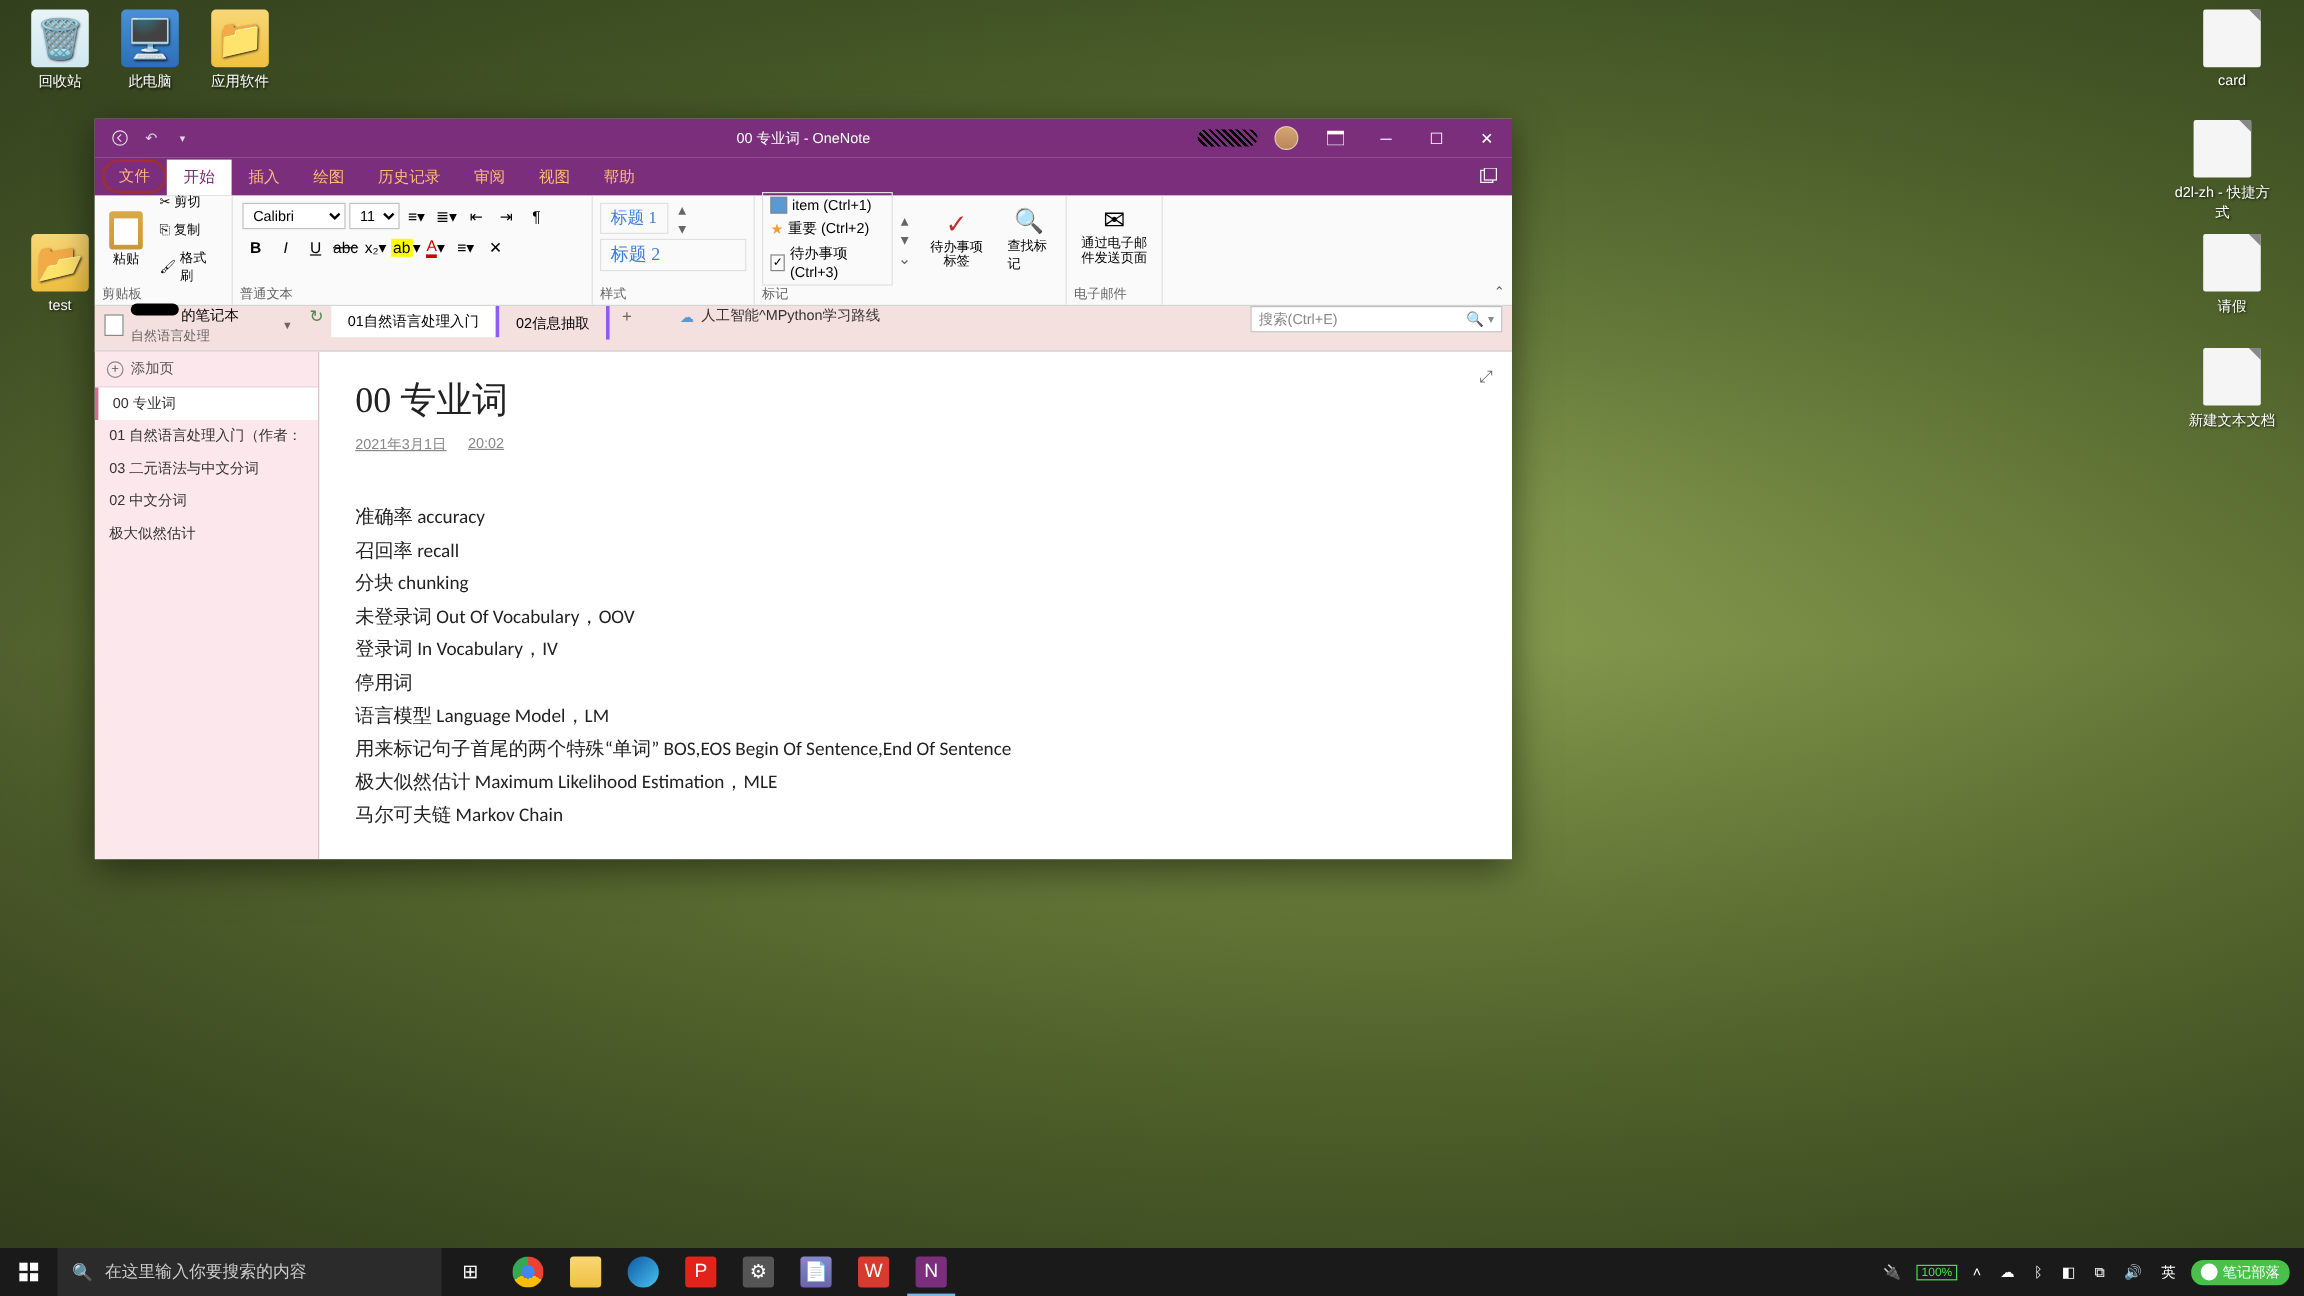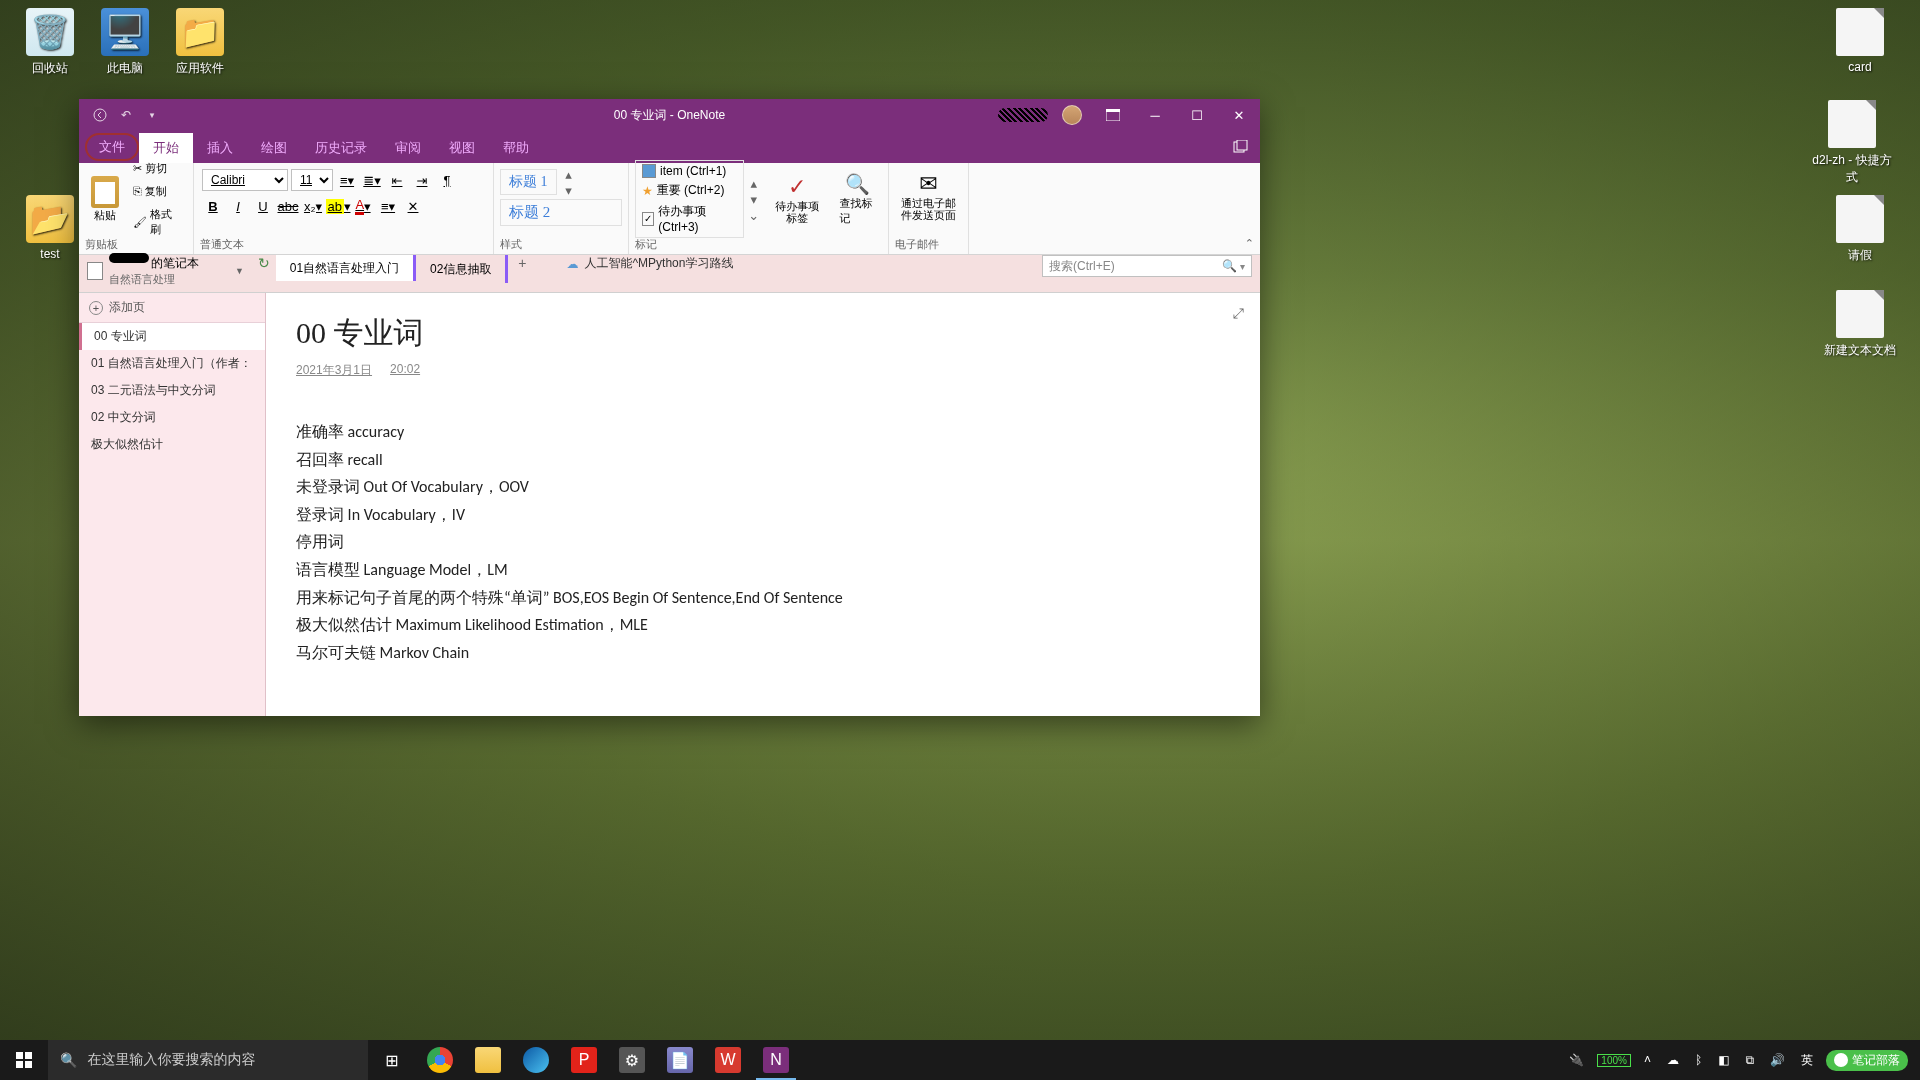--- a/index.html
+++ b/index.html
@@ -20,21 +20,21 @@
 .titlebar { height: 32px; background: #7b2e7b; display: flex; align-items: center; color: #fff; font-size: 12px; position: relative; }
 .titlebar .nav-btns { display: flex; gap: 8px; padding: 0 12px; }
 .titlebar .nav-btn { width: 18px; height: 18px; display: flex; align-items: center; justify-content: center; opacity: 0.8; cursor: pointer; }
 .titlebar .title { position: absolute; left: 50%; transform: translateX(-50%); }
 .titlebar .win-controls { margin-left: auto; display: flex; align-items: center; }
 .titlebar .avatar { width: 20px; height: 20px; border-radius: 50%; background: linear-gradient(#d4a574,#b8865a); margin: 0 10px; border: 1px solid rgba(255,255,255,0.5); }
 .titlebar .win-btn { width: 42px; height: 32px; display: flex; align-items: center; justify-content: center; font-size: 13px; cursor: pointer; }
 .scribble { width: 50px; height: 14px; background: repeating-linear-gradient(45deg,#000,#000 2px,transparent 2px,transparent 4px); border-radius: 7px; margin-right: 4px; }
 
 .ribbon-tabs { height: 32px; background: #7b2e7b; display: flex; align-items: flex-end; padding-left: 6px; font-size: 13px; position: relative; }
-.ribbon-tab { padding: 6px 14px; color: #f0abfc; cursor: pointer; position: relative; }
+.ribbon-tab { padding: 6px 14px; color: #fdba74; cursor: pointer; position: relative; }
 .ribbon-tab.file { border: 2px solid #a03030; border-radius: 14px; padding: 3px 12px; margin-bottom: 2px; }
 .ribbon-tab.active { background: #fff; color: #7b2e7b; }
 .ribbon-share { position: absolute; right: 10px; top: 6px; width: 20px; height: 20px; color: #fff; cursor: pointer; display: flex; align-items: center; justify-content: center; }
 
 .ribbon { height: 92px; background: #fafafa; border-bottom: 1px solid #d4d4d4; display: flex; font-size: 11px; position: relative; }
 .ribbon-group { border-right: 1px solid #e0e0e0; padding: 4px 6px 2px; display: flex; flex-direction: column; justify-content: space-between; }
 .ribbon-group-label { text-align: left; color: #666; font-size: 11px; padding-top: 2px; }
 .ribbon-row { display: flex; align-items: center; gap: 3px; }
 .ribbon-col { display: flex; flex-direction: column; gap: 2px; }
 .ribbon-btn { padding: 2px 4px; cursor: pointer; display: flex; align-items: center; gap: 3px; border: 1px solid transparent; }
@@ -195,21 +195,21 @@
           <div class="ribbon-btn">
               <span>🖌</span>
               <span>格式刷</span>
             </div>
         </div>
       </div>
       <div class="ribbon-group-label">剪贴板</div>
     </div>
 
     <div class="ribbon-group" style="width:300px;">
-      <div class="ribbon-col" style="gap:4px; padding:2px;text-decoration:underline;">
+      <div class="ribbon-col" style="gap:4px; padding:2px;">
         <div class="ribbon-row">
           <select class="font-select" style="width:86px;"><option>Calibri</option></select>
           <select class="font-select" style="width:42px;"><option>11</option></select>
           <div class="fmt-btn">≡▾</div>
           <div class="fmt-btn">≣▾</div>
           <div class="fmt-btn">⇤</div>
           <div class="fmt-btn">⇥</div>
           <div class="fmt-btn">¶</div>
         </div>
         <div class="ribbon-row">
@@ -332,20 +332,21 @@
     <div class="page-content">
       <div class="fullscreen-btn">⤢</div>
       <div class="page-title">00  专业词</div>
       <div class="page-meta">
         <span>2021年3月1日</span>
         <span>20:02</span>
       </div>
       <div id="note-lines">
           <div class="note-line">准确率    accuracy</div>
           <div class="note-line">召回率   recall</div>
+          <div class="note-line">分块   chunking</div>
           <div class="note-line">未登录词   Out Of Vocabulary，OOV</div>
           <div class="note-line">登录词   In Vocabulary，IV</div>
           <div class="note-line">停用词</div>
           <div class="note-line">语言模型  Language Model，LM</div>
           <div class="note-line">用来标记句子首尾的两个特殊“单词”     BOS,EOS        Begin Of Sentence,End Of Sentence</div>
           <div class="note-line">极大似然估计   Maximum Likelihood Estimation，MLE</div>
           <div class="note-line">马尔可夫链   Markov Chain</div>
         </div>
     </div>
   </div>

